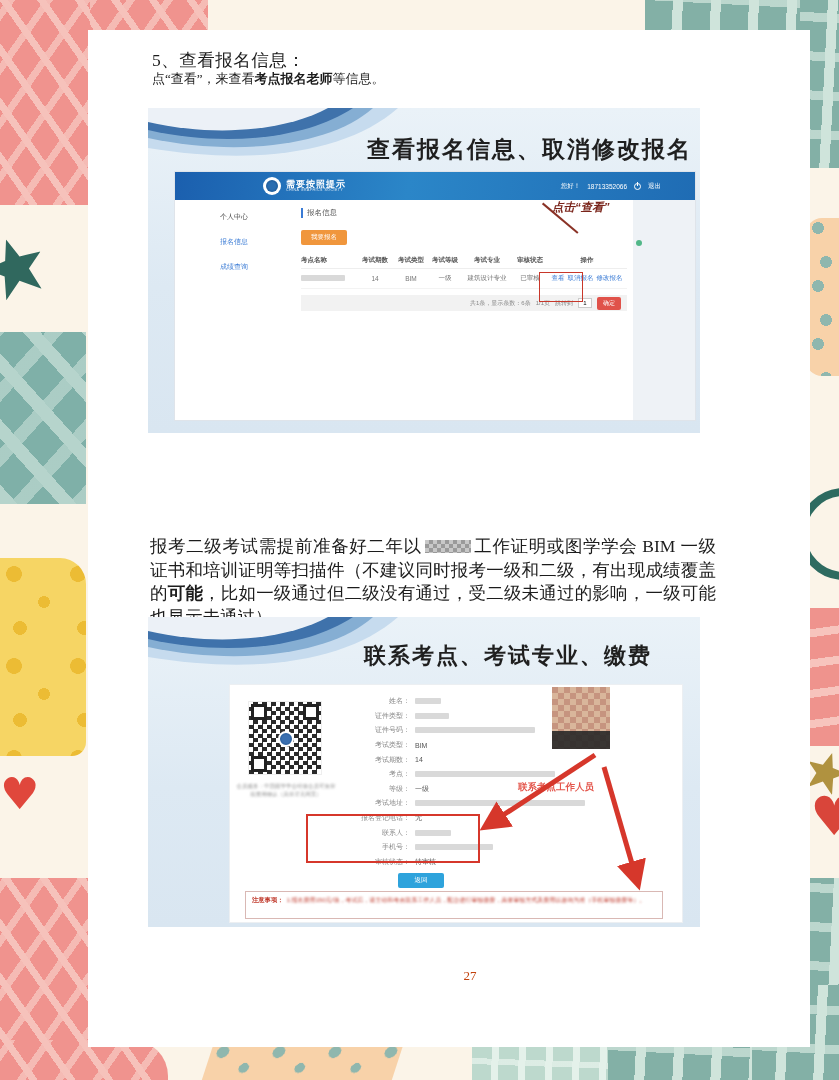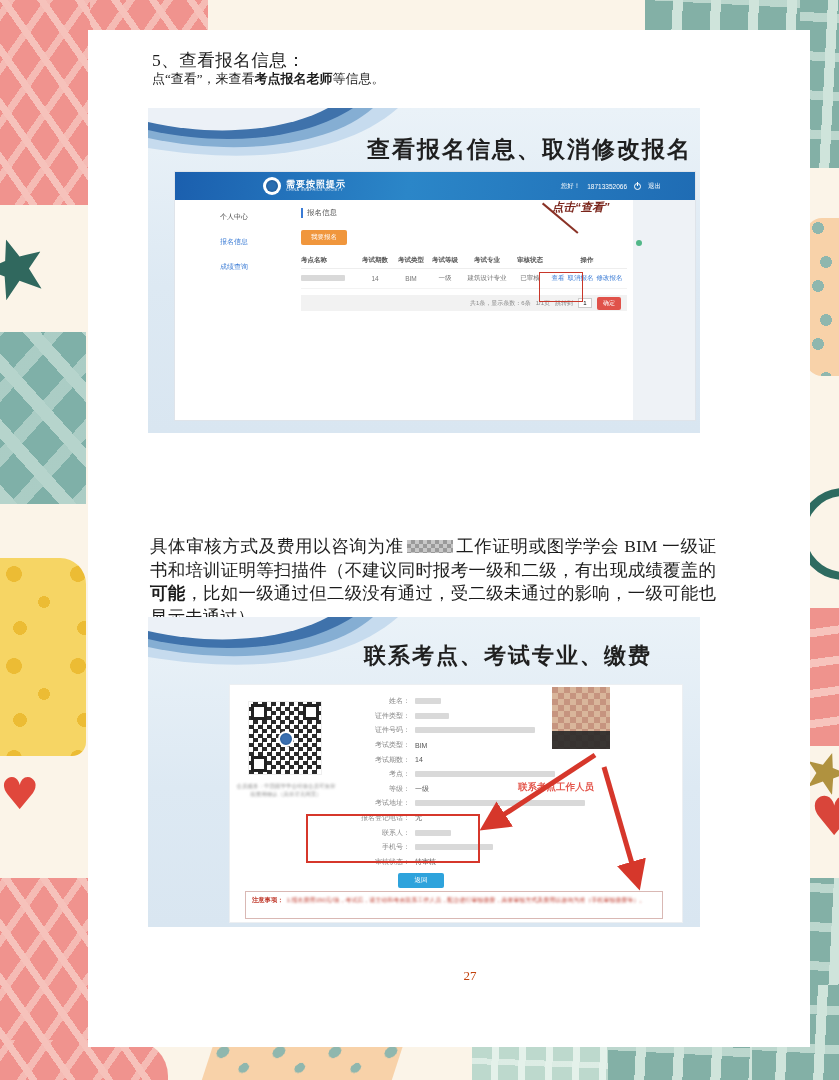--- a/index.html
+++ b/index.html
@@ -268,21 +268,21 @@
       </div>
       <div class="green-dot" style="left:461px;top:68px;"></div>
       <div class="redbox" style="left:364px;top:100px;width:44px;height:30px;"></div>
     </div>
 
     <div class="anno1">点击“查看”</div>
     <div class="anno1-line"></div>
   </div>
 
 
-  <div class="doc-note note2"><span>具体审核方式及费用以咨询为准</span><span class="redact-inline"></span><span>工作证明或图学学会 BIM 一级证书和培训证明等扫描件（不建议同时报考一级和二级，有出现成绩覆盖的</span><b>可能</b><span>，比如一级通过但二级没有通过，受二级未通过的影响，一级可能也显示未通过）。</span></div>
+  <div class="doc-note note2"><span>报考二级考试需提前准备好二年以</span><span class="redact-inline"></span><span>工作证明或图学学会 BIM 一级证书和培训证明等扫描件（不建议同时报考一级和二级，有出现成绩覆盖的</span><b>可能</b><span>，比如一级通过但二级没有通过，受二级未通过的影响，一级可能也显示未通过）。</span></div>
 
   <div class="slide slide2">
     <svg class="wave" viewBox="0 0 290 66">
       <path d="M0,0 H250 C200,44 110,58 0,40 Z" fill="#c6dbee"></path>
       <path d="M0,0 H225 C185,36 95,50 0,30 Z" fill="#85aed3"></path>
       <path d="M0,0 H205 C160,30 80,40 0,22 Z" fill="#3f72ab"></path>
       <path d="M0,0 H180 C140,22 70,30 0,14 Z" fill="#ffffff" opacity=".9"></path>
     </svg>
     <div class="slide-title">联系考点、考试专业、缴费</div>
 

